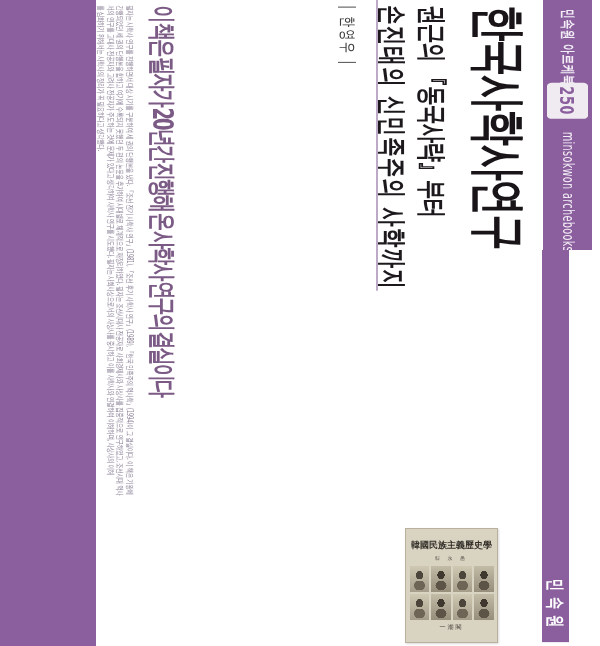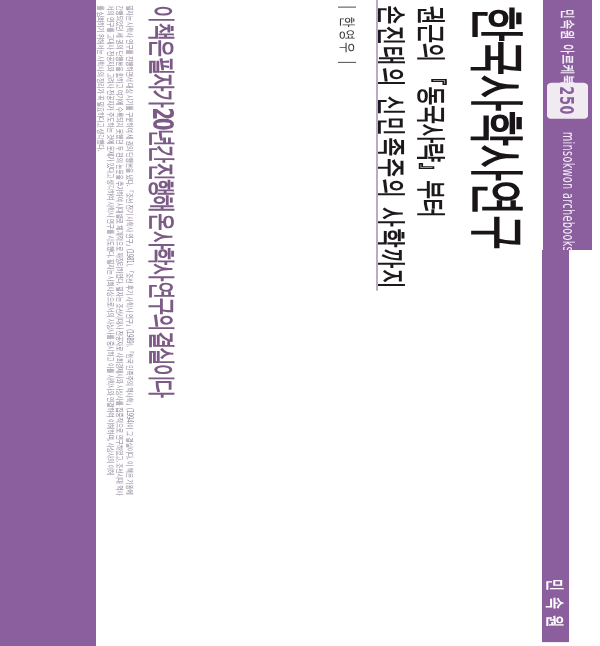--- a/index.html
+++ b/index.html
@@ -145,14 +145,29 @@
       <div>필자는 사학사 연구를 진행하면서 대상 시기를 구분하여 세 권의 단행본을 냈다. 『조선 전기 사학사 연구』(1981), 『조선 후기 사학사 연구』(1989), 『한국 민족주의 역사학』(1994)이 그 결실이다. 이 책은 기왕에</div>
       <div>간행되었던 세 권의 단행본을 합하고 여기에 수록되지 못했던 두 편의 논문을 추가하여 시대별로 체계적으로 재정리하였다. 필자는 조선시대사 전공자로 사회경제사와 사상사를 집중적으로 연구하였고, 조선시대 역사</div>
       <div>서의 연구를 고대사 전공자와 고려사 전공자가 주도하는 것에 문제가 있다고 생각하여 사학사 연구를 시도했다. 필자는 사회사상으로서의 사상사를 중시하고 이를 사학사와 연결하여 이해하며, 사상사의 이해</div>
       <div>를 심화하기 위해서는 사학사의 정리가 꼭 필요하다고 생각했다.</div>
     </div>
 
     <div class="band-bottom"></div>
 
   </div>
 
+  <div class="thumb">
+    <div class="thumb-title">韓國民族主義歷史學</div>
+    <div class="thumb-author">韓 永 愚</div>
+    <div class="portraits">
+      <div class="portrait"></div>
+      <div class="portrait"></div>
+      <div class="portrait"></div>
+      <div class="portrait"></div>
+      <div class="portrait"></div>
+      <div class="portrait"></div>
+      <div class="portrait"></div>
+      <div class="portrait"></div>
+    </div>
+    <div class="thumb-publisher">一潮閣</div>
+  </div>
 
 </div>
 
 </body></html>

